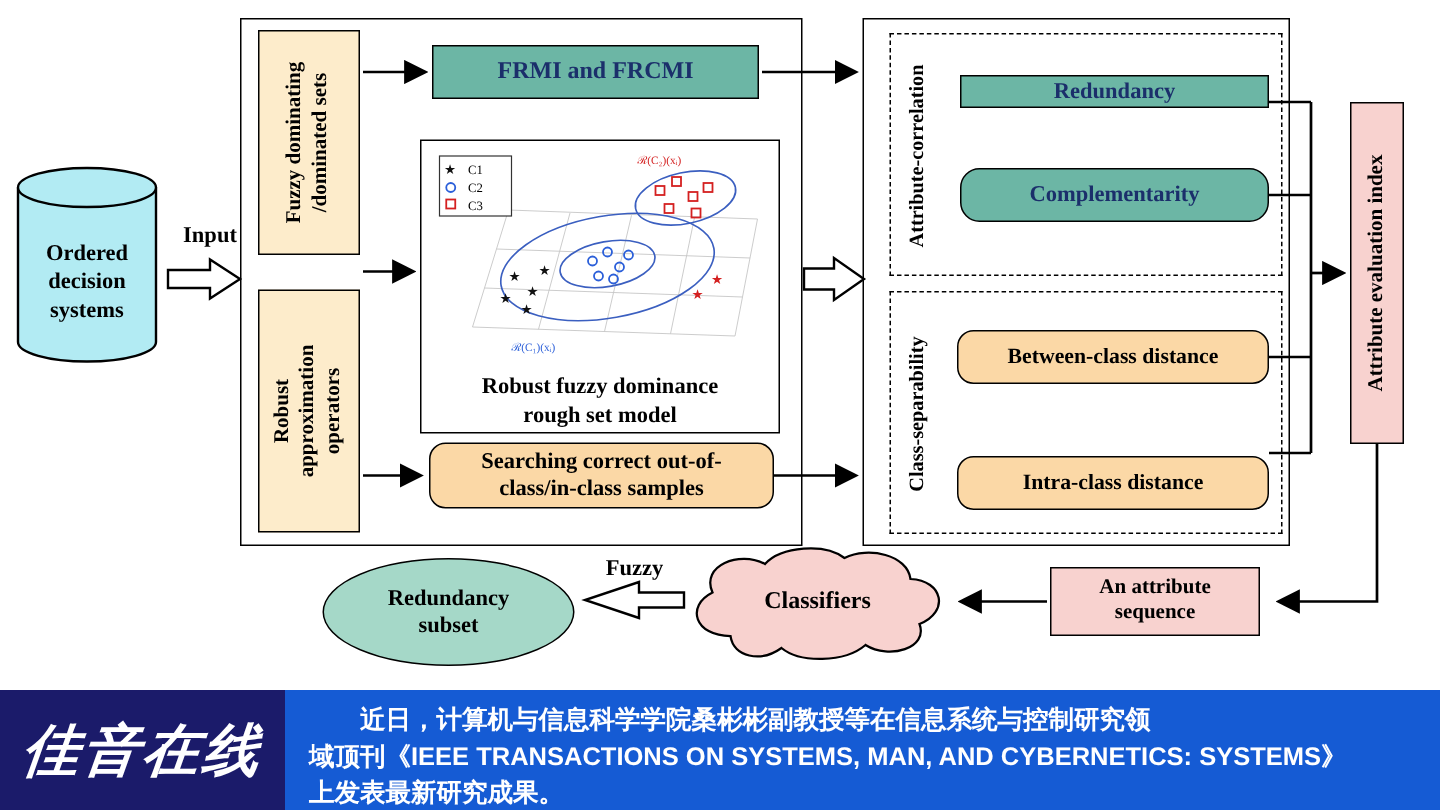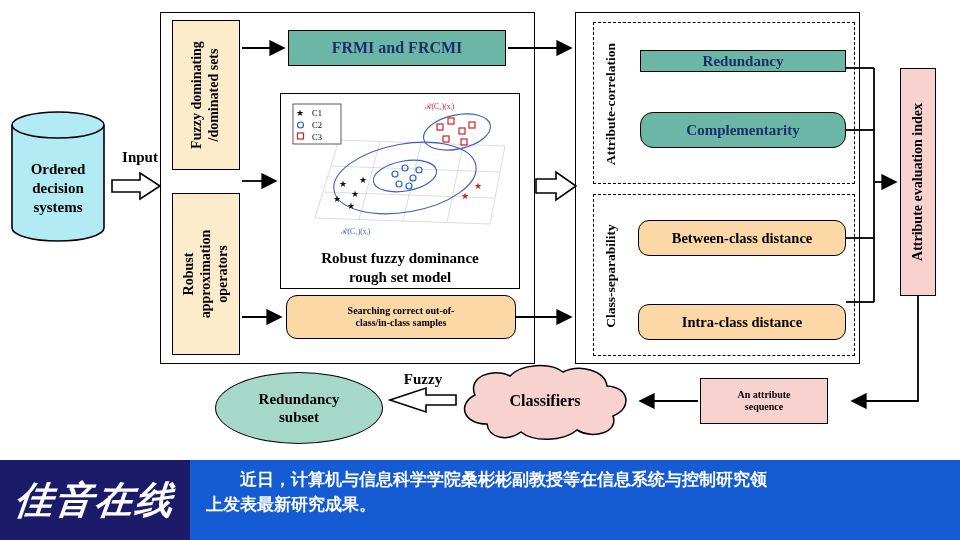--- a/index.html
+++ b/index.html
@@ -120,21 +120,21 @@
     <text x="27" y="32" font-size="8.5" fill="#000">C2</text>
     <rect x="12.5" y="37" width="6" height="6" stroke="#d42020" fill="none" stroke-width="1.2"></rect>
     <text x="27" y="44" font-size="8.5" fill="#000">C3</text>
   </g>
   <text x="140" y="13" font-size="7.5" fill="#d42020">ℛ(C₂)(xᵢ)</text>
   <text x="56" y="138" font-size="7.5" fill="#2b5fd9">ℛ(C₁)(xᵢ)</text>
 </svg>
 <div class="abs label ml" style="left:282px;top:249px;width:236px;font-size:15px;line-height:1.25;z-index:12;">Robust fuzzy dominance
 rough set model</div>
 
-<div class="abs box orange ml" style="left:286px;top:295px;width:230px;height:44px;font-size:10px;line-height:1.2;">Searching correct out-of-
+<div class="abs box orange ml" style="left:286px;top:295px;width:230px;height:44px;font-size:15px;line-height:1.2;">Searching correct out-of-
 class/in-class samples</div>
 
 <div class="abs container" style="left:575px;top:12px;width:285px;height:352px;"></div>
 
 <div class="abs dashed" style="left:593px;top:22px;width:262px;height:162px;"></div>
 <div class="abs" style="left:596px;top:30px;width:30px;height:148px;z-index:12;">
   <div class="vtext" style="width:148px;font-size:13.5px;">Attribute-correlation</div>
 </div>
 <div class="abs box teal" style="left:640px;top:50px;width:206px;height:22px;font-size:15px;">Redundancy</div>
 <div class="abs box teal" style="left:640px;top:112px;width:206px;height:36px;font-size:15px;border-radius:13px;">Complementarity</div>
@@ -143,21 +143,21 @@
 <div class="abs" style="left:596px;top:202px;width:30px;height:148px;z-index:12;">
   <div class="vtext" style="width:148px;font-size:13.5px;">Class-separability</div>
 </div>
 <div class="abs box orange" style="left:638px;top:220px;width:208px;height:36px;font-size:14.5px;">Between-class distance</div>
 <div class="abs box orange" style="left:638px;top:284px;width:208px;height:36px;font-size:14.5px;margin-top:20px;">Intra-class distance</div>
 
 <div class="abs box pink" style="left:900px;top:68px;width:36px;height:228px;">
   <div class="vtext" style="width:222px;font-size:14px;">Attribute evaluation index</div>
 </div>
 
-<div class="abs box pink ml" style="left:700px;top:378px;width:128px;height:46px;font-size:10px;line-height:1.2;">An attribute
+<div class="abs box pink ml" style="left:700px;top:378px;width:140px;height:46px;font-size:14px;line-height:1.2;">An attribute
 sequence</div>
 
 <svg class="abs" style="left:455px;top:362px;z-index:10;" width="180" height="85" viewBox="0 0 180 85">
   <path d="M32,62 C8,62 2,42 20,33 C12,15 38,5 55,14 C66,2 95,0 108,10 C124,2 150,8 152,24 C174,25 178,46 158,54 C164,70 138,78 122,68 C108,80 78,80 66,70 C52,80 34,76 32,62 Z" fill="var(--pink,#f8d2cf)" stroke="#000" stroke-width="1.5"></path>
 </svg>
 <div class="abs label" style="left:468px;top:392px;width:154px;font-size:16px;">Classifiers</div>
 
 <div class="abs label" style="left:390px;top:371px;width:66px;font-size:15px;">Fuzzy</div>
 
 <div class="abs ellipse ml" style="left:215px;top:372px;width:168px;height:72px;font-size:15px;line-height:1.2;">Redundancy
@@ -190,15 +190,16 @@
     <polygon points="456,395 426,395 426,388 390,400 426,412 426,405 456,405"></polygon>
   </g>
 </svg>
 
 <div class="abs banner">
   <div class="brand">
     <span>佳音在线</span>
   </div>
   <div class="news">
     <div class="l1">近日，计算机与信息科学学院桑彬彬副教授等在信息系统与控制研究领</div>
+    <div>域顶刊《IEEE TRANSACTIONS ON SYSTEMS, MAN, AND CYBERNETICS: SYSTEMS》</div>
     <div>上发表最新研究成果。</div>
   </div>
 </div>
 
 </body></html>

